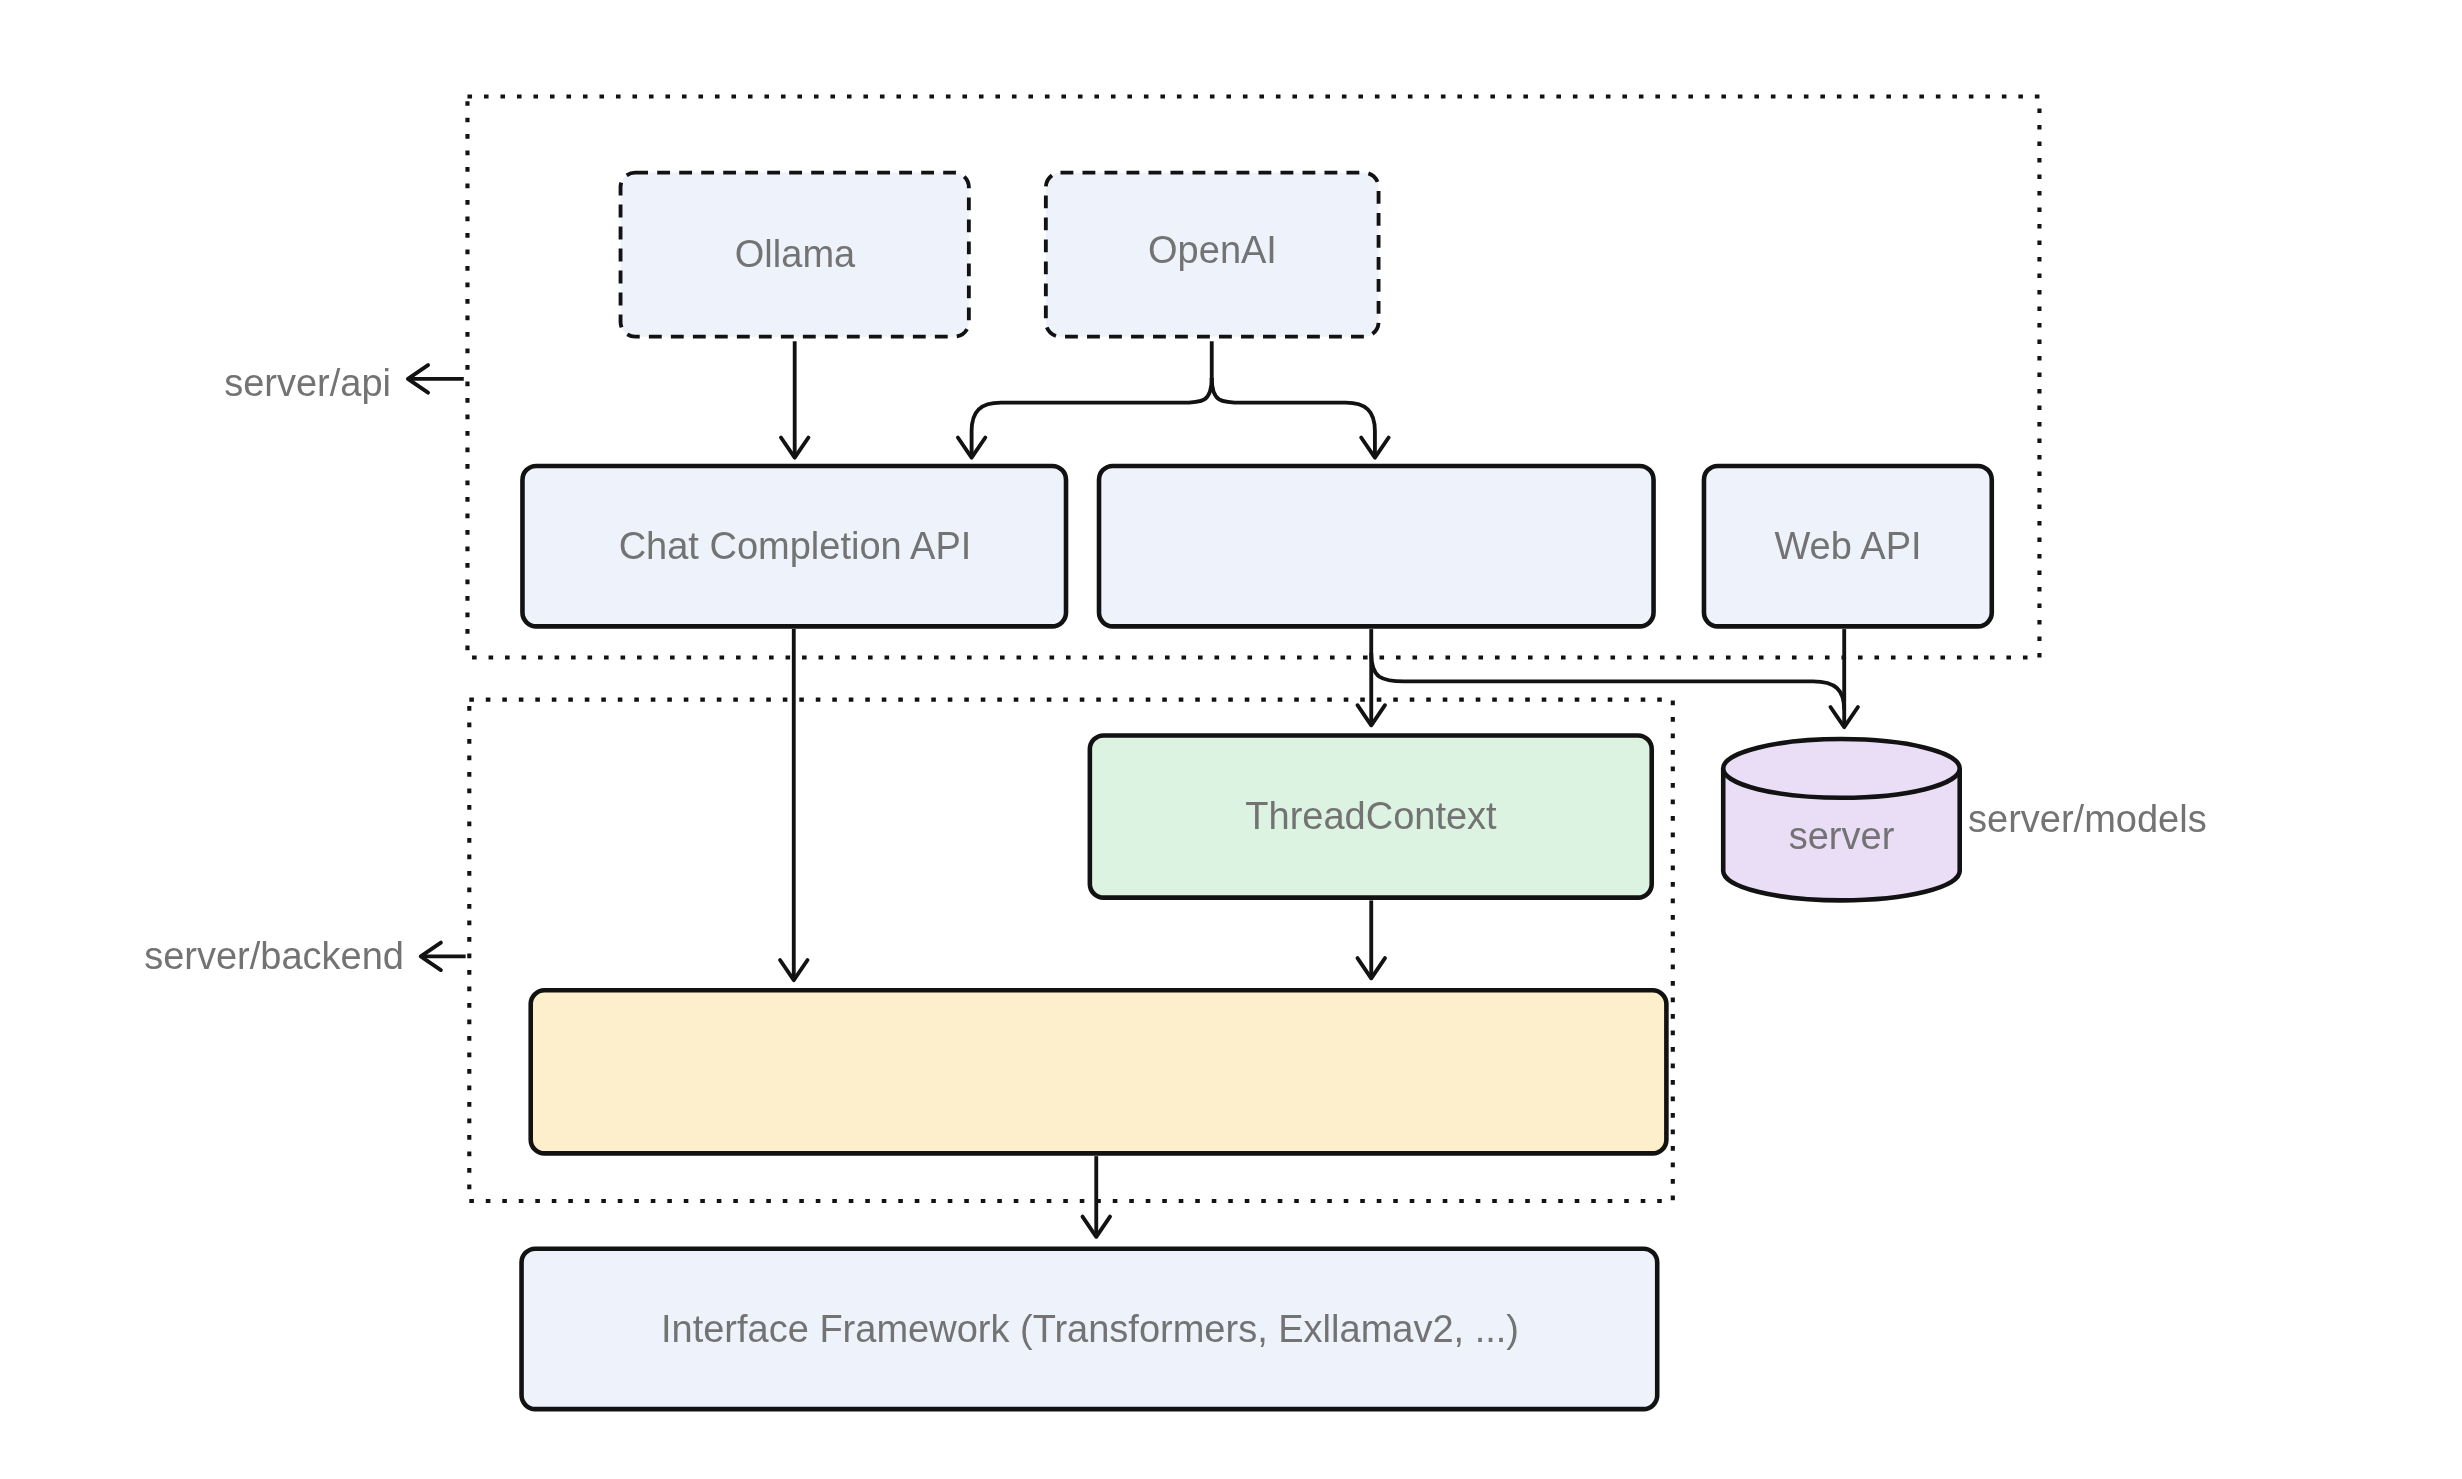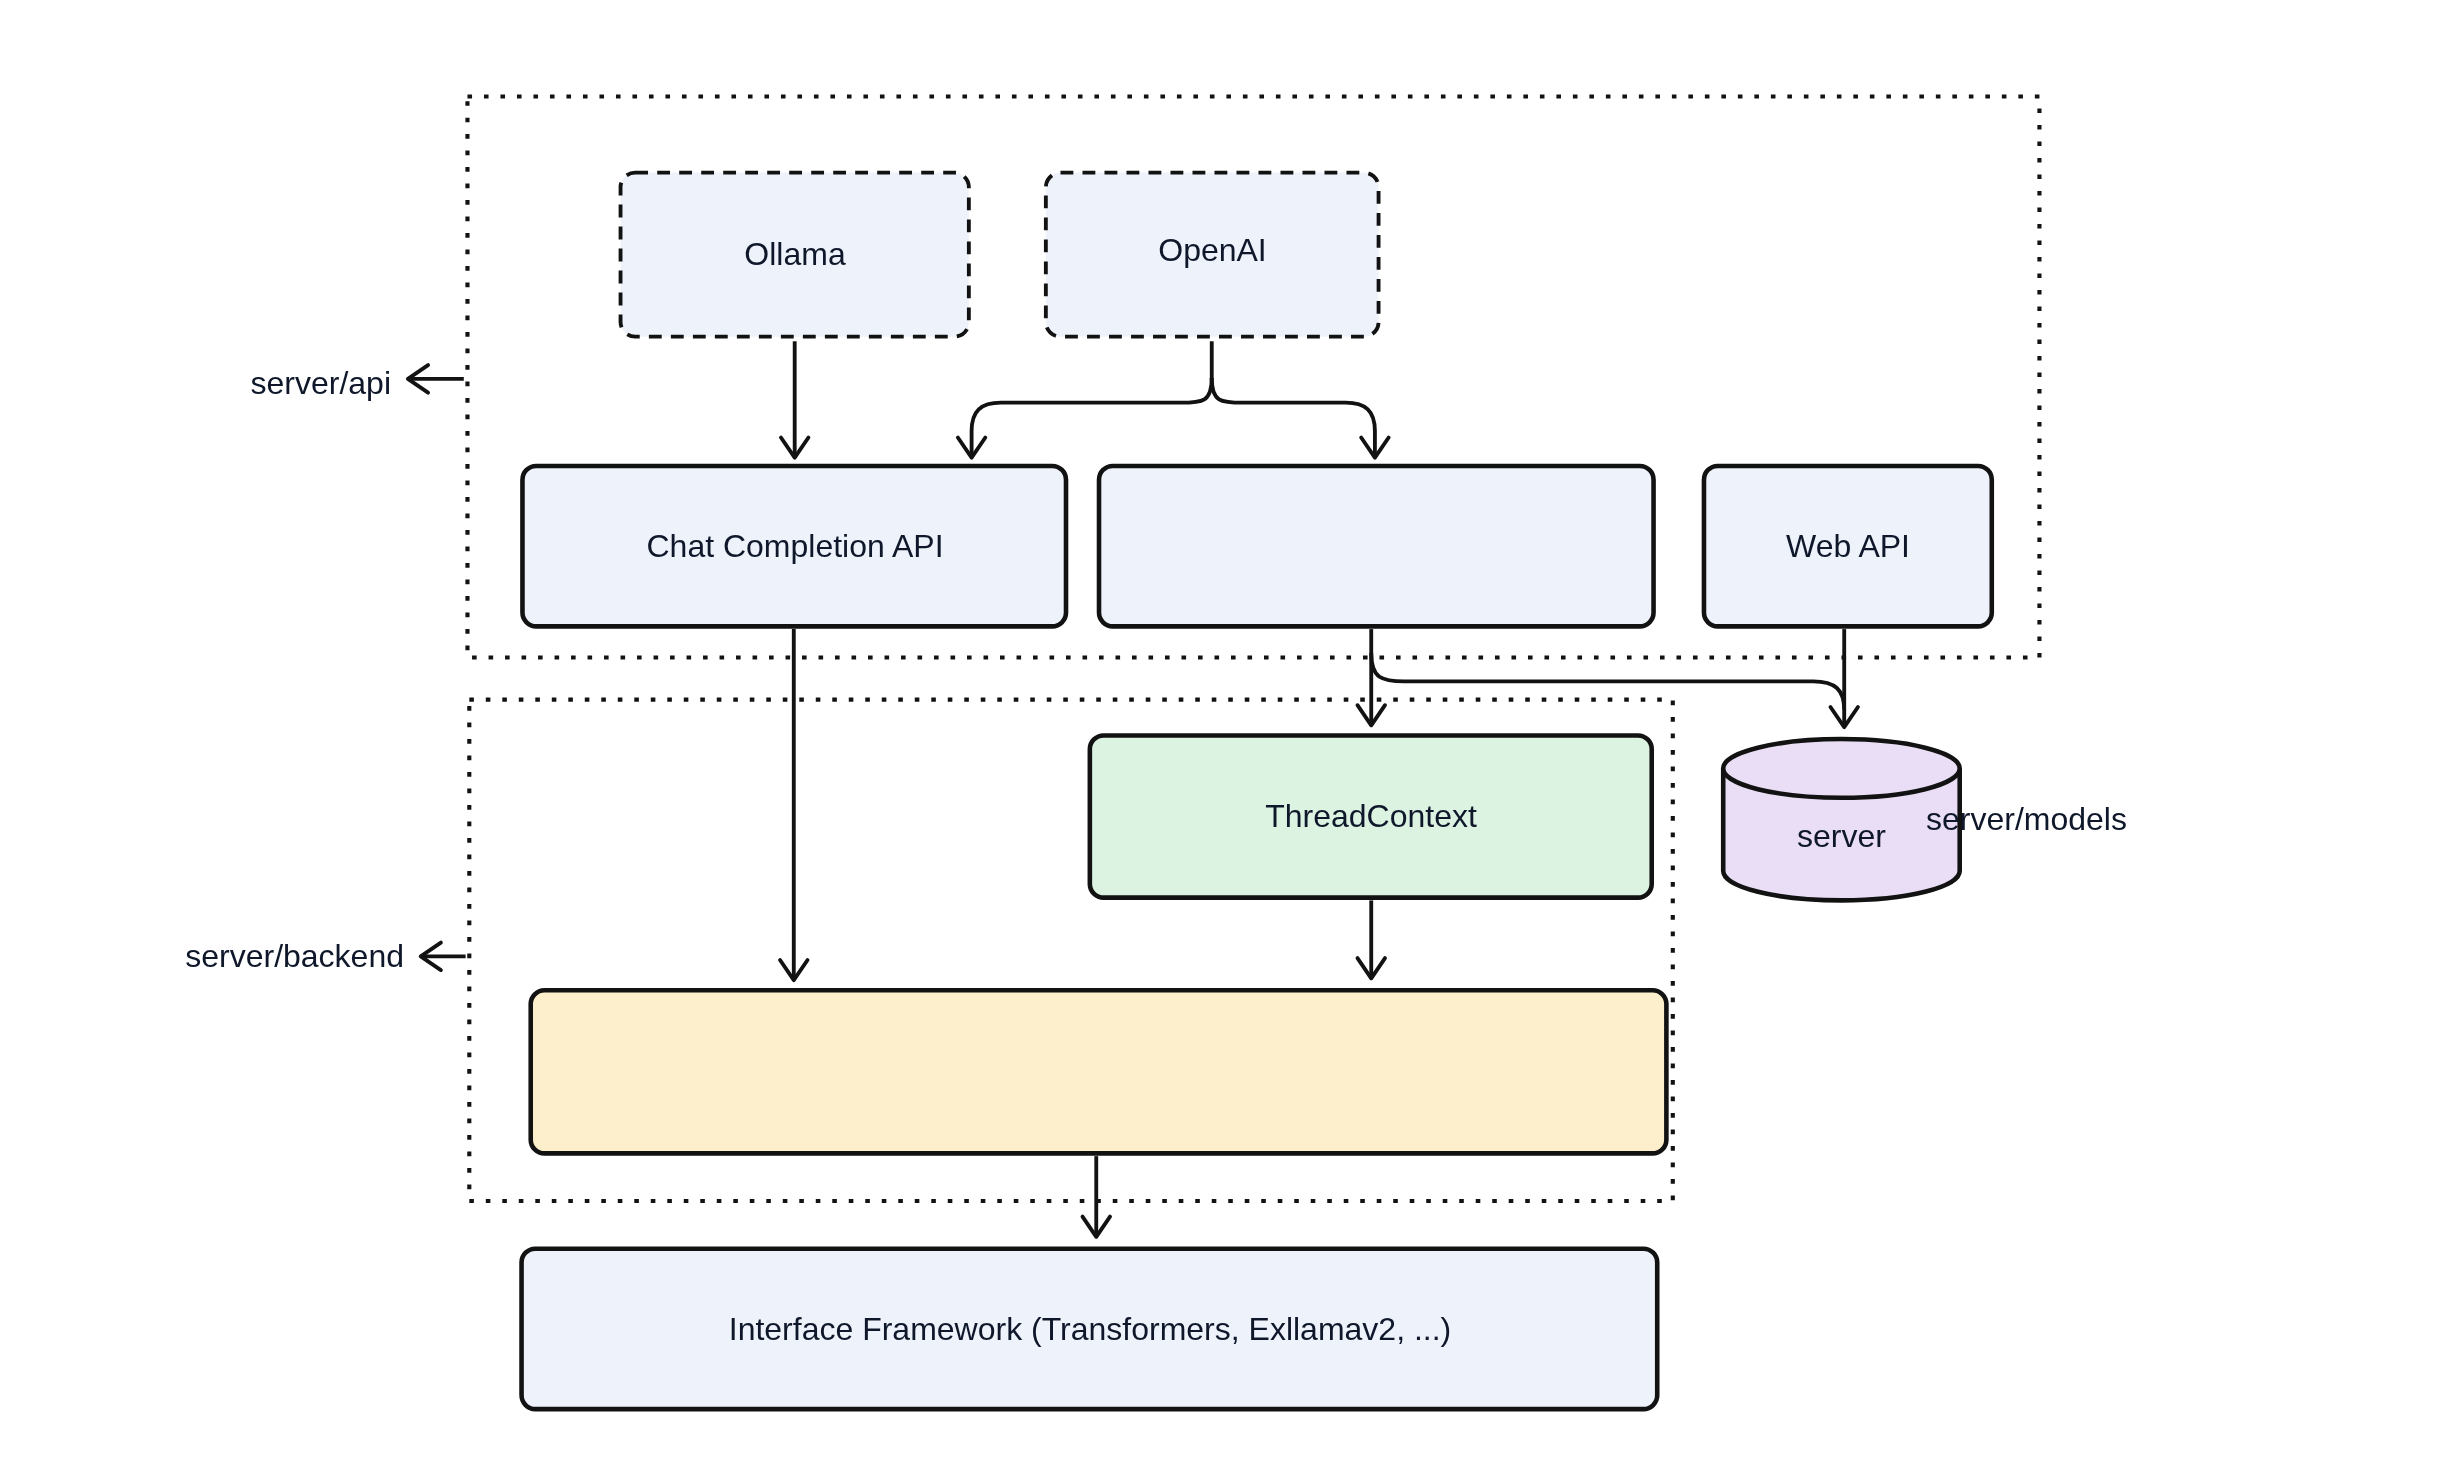--- a/index.html
+++ b/index.html
@@ -9,42 +9,42 @@
     font-family: "Liberation Sans", sans-serif;
     color: #242a35;
     position: relative;
     overflow: hidden;
   }
   .canvas { position: absolute; left: 0; top: 0; width: 2462px; height: 1480px; }
   svg.layer { position: absolute; left: 0; top: 0; width: 2462px; height: 1480px; display: block; }
   .label {
     position: absolute;
     display: flex; align-items: center; justify-content: center;
-    font-size: 32px; line-height: 53px;
-    color: #0f172a;
+    font-size: 38px; line-height: 53px;
+    color: #737373;
     white-space: nowrap;
     text-align: center;
   }
   .label.right { justify-content: flex-end; text-align: right; }
   .label.left  { justify-content: flex-start; text-align: left; }
   .label.two-line { flex-direction: column; }
 
   
   #lbl-ollama    { left: 621px;  top: 172px;  width: 348px;  height: 164px; }
   #lbl-openai    { left: 1046px; top: 168px;  width: 333px;  height: 164px; }
   #lbl-chat      { left: 523px;  top: 466px;  width: 544px;  height: 160px; }
   #lbl-assistant { left: 1099px; top: 466px;  width: 555px;  height: 160px; }
   #lbl-webapi    { left: 1704px; top: 466px;  width: 288px;  height: 160px; }
   #lbl-context   { left: 1090px; top: 735px;  width: 562px;  height: 162px; }
   #lbl-backend   { left: 531px;  top: 990px; width: 1136px; height: 163px; }
   #lbl-inference { left: 522px;  top: 1249px; width: 1136px; height: 160px; }
   #lbl-sqlite    { left: 1723px; top: 781px;  width: 237px;  height: 110px; }
   #lbl-server-api     { left: 119px;  top: 357px;  width: 272px; height: 53px; }
   #lbl-server-backend { left: 101px;  top: 930px; width: 303px; height: 53px; }
-  #lbl-server-models  { left: 1926px; top: 793px;  width: 385px; height: 53px; }
+  #lbl-server-models  { left: 1968px; top: 793px;  width: 385px; height: 53px; }
 </style>
 </head>
 <body>
 
 <div class="canvas">
 
   <svg class="layer" viewBox="0 0 2686 1614">
     <defs>
       <marker id="arrow" viewBox="-26 -20 30 40" refX="-1" refY="0" markerWidth="30" markerHeight="40" markerUnits="userSpaceOnUse" orient="auto">
         <path d="M -22,-15 L 0,0 L -22,15" fill="none" stroke="#121212" stroke-width="4.2" stroke-linecap="round" stroke-linejoin="round"></path>

